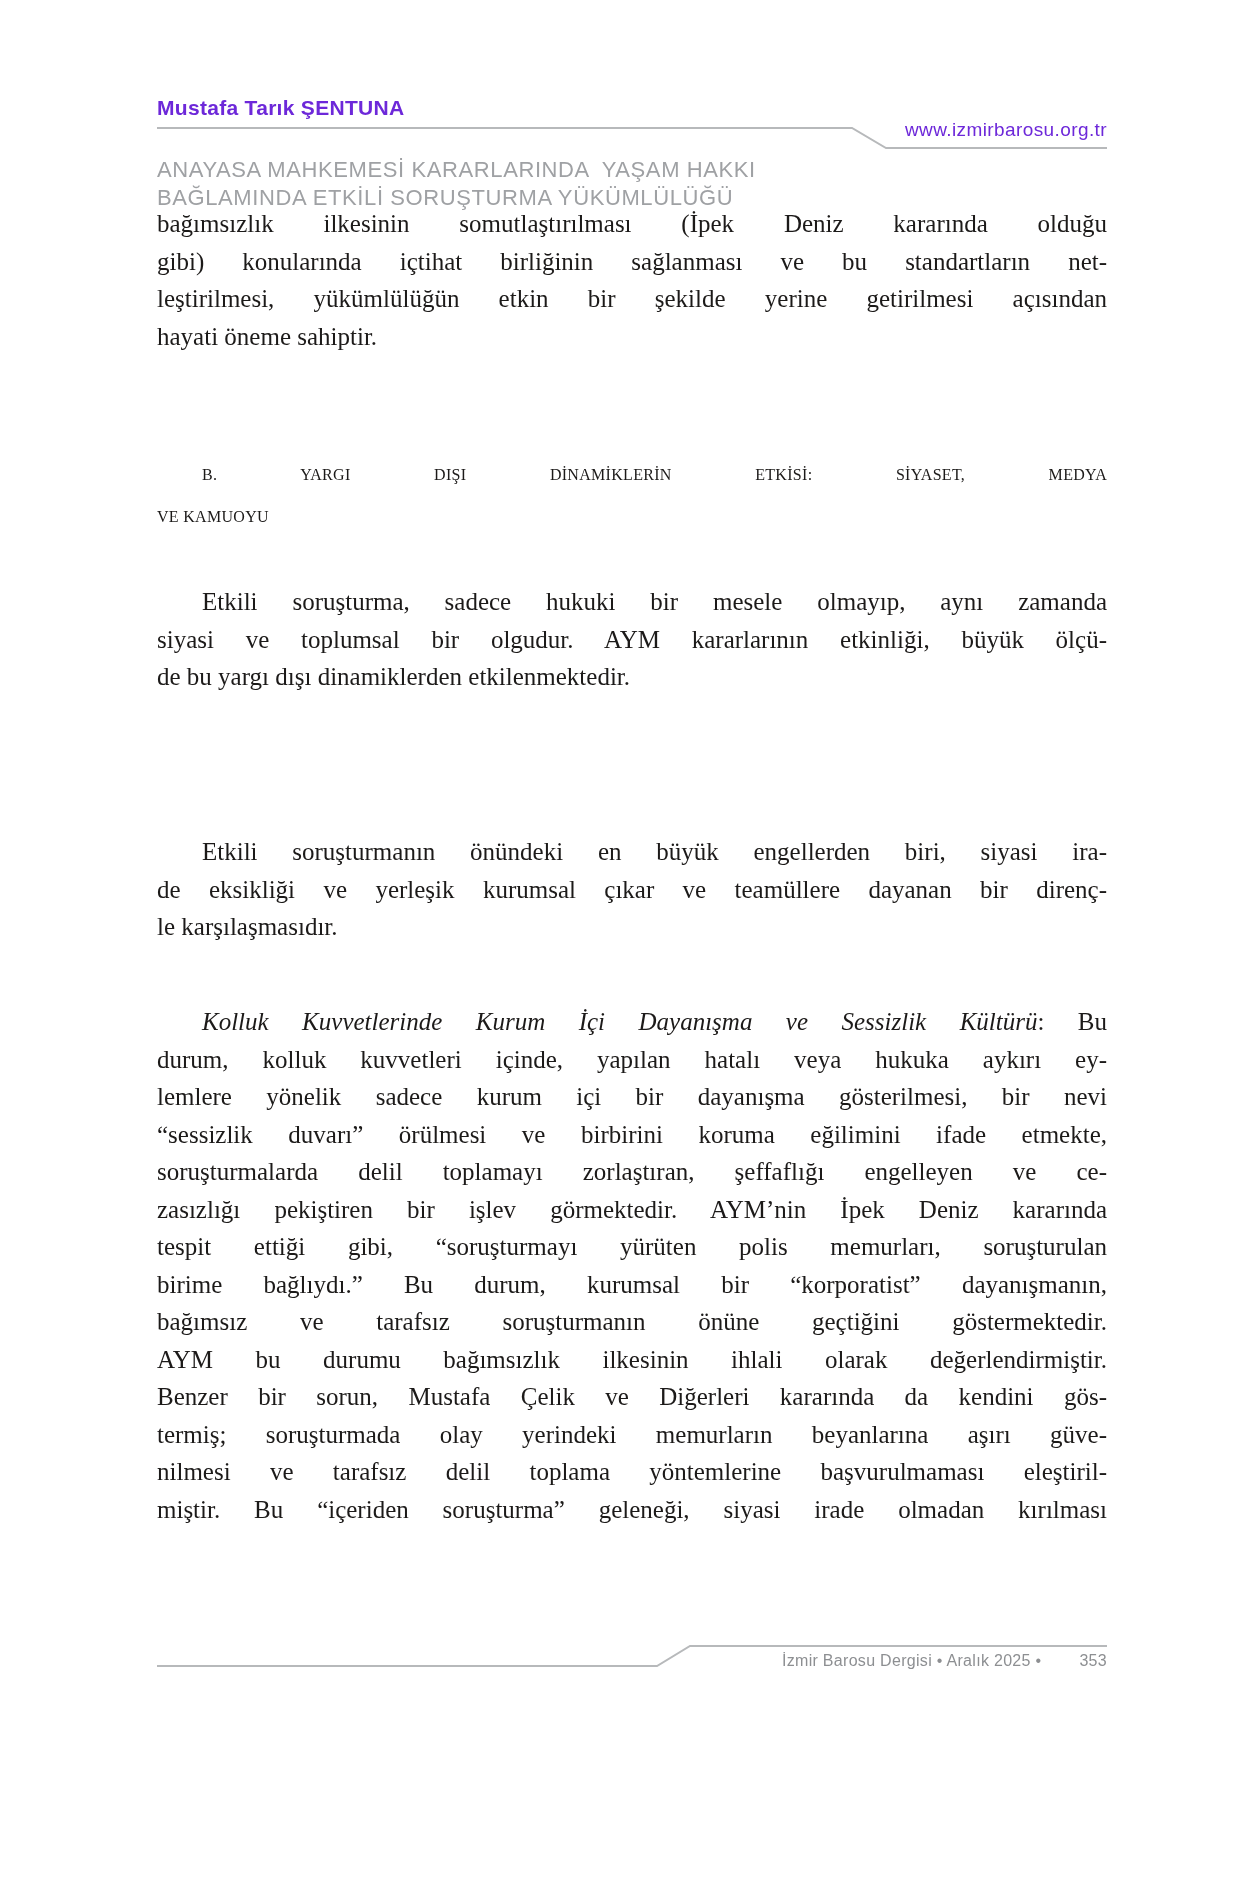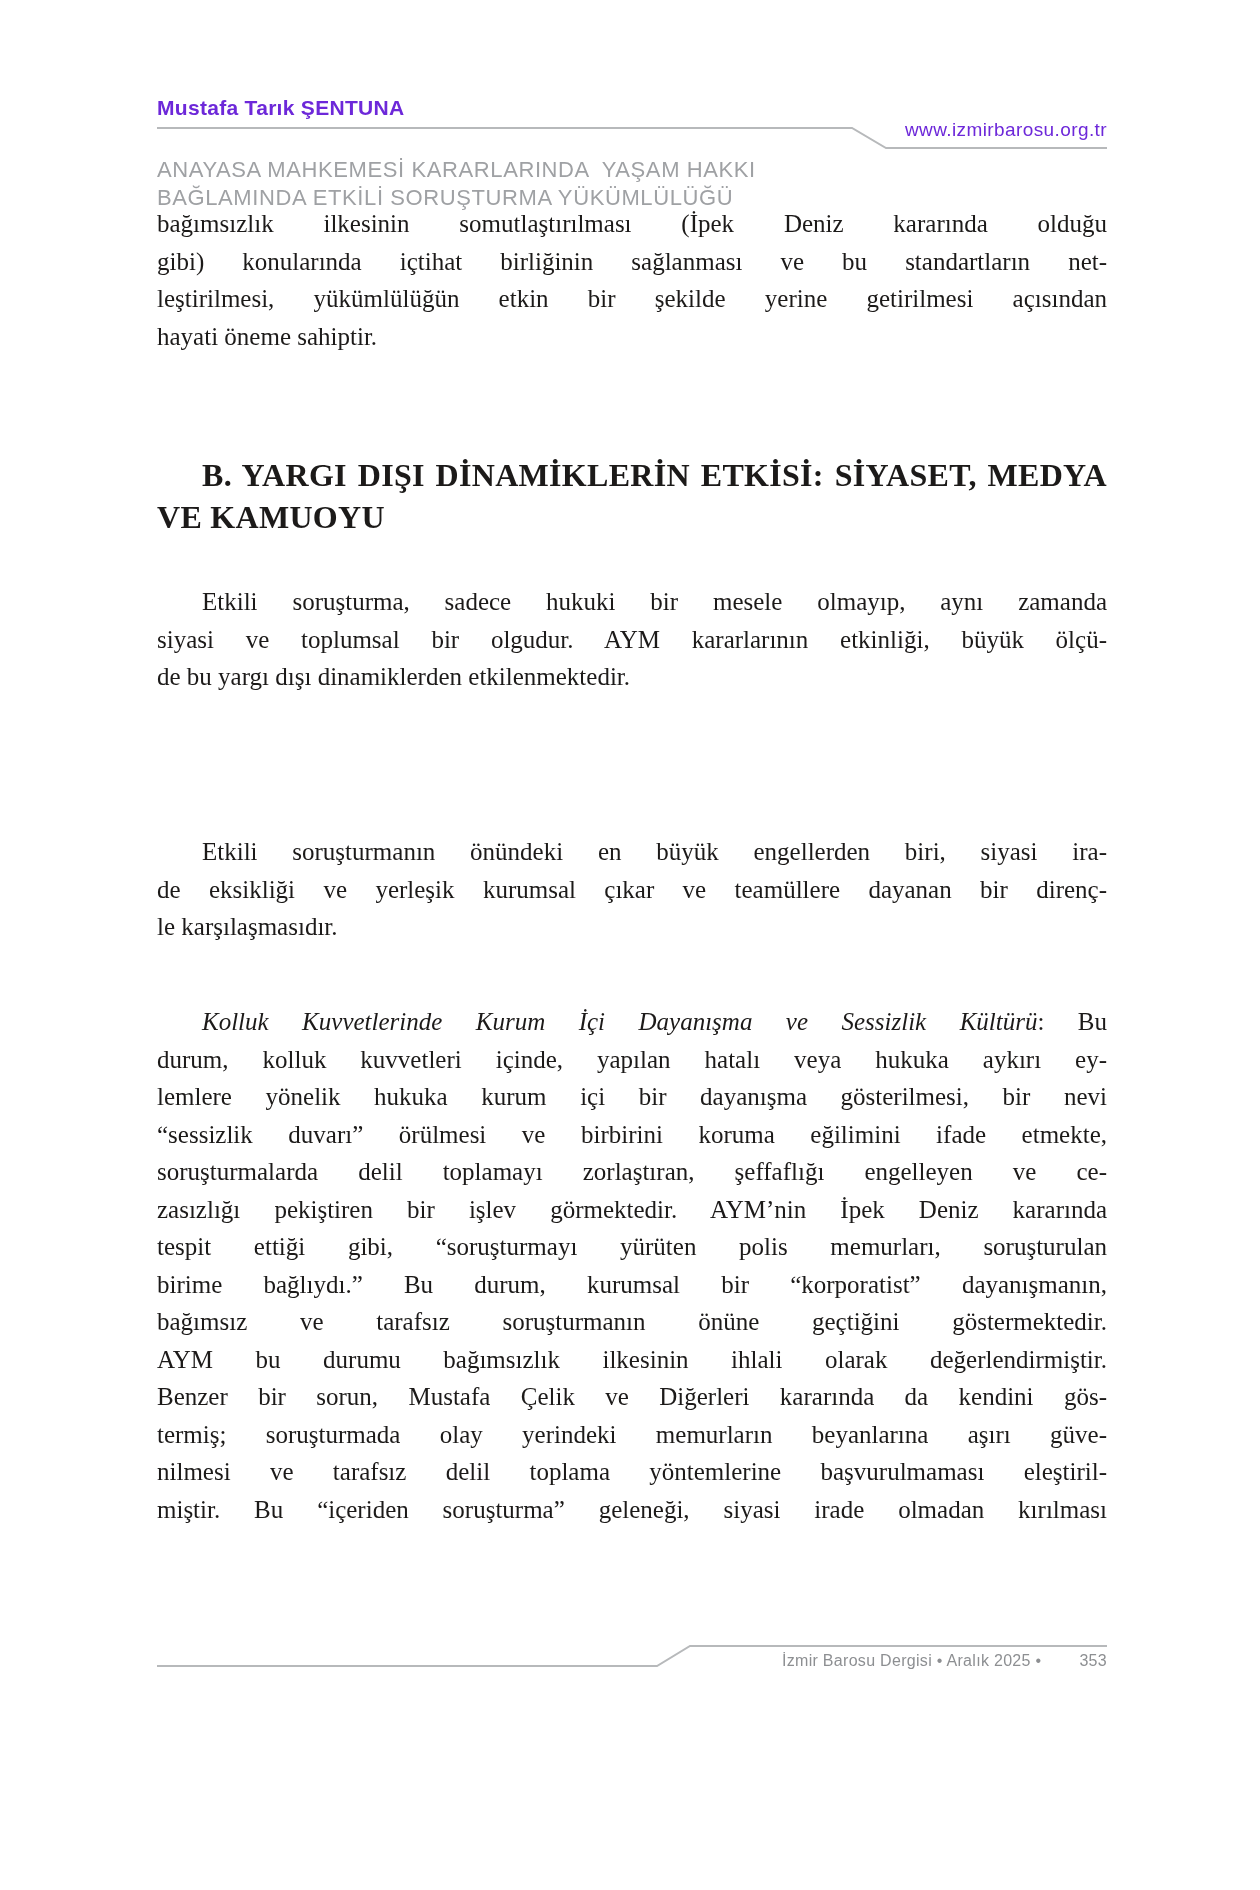--- a/index.html
+++ b/index.html
@@ -63,21 +63,21 @@
     color: #1c1a19;
   }
   .line {
     text-align: justify;
     text-align-last: justify;
   }
   .line.last { text-align-last: left; }
   .line.indent { text-indent: 45px; }
   .italic { font-style: italic; }
 
-  .heading-b { font-weight: bold; font-size: 32px; line-height: 42px; letter-spacing: 0.3px; }
+  .heading-b { font-weight: normal; font-size: 16px; line-height: 42px; letter-spacing: 0.3px; }
   .subheading { font-weight: bold; font-size: 26px; text-indent: 45px; }
 
   
   .footer-rule {
     position: absolute;
     left: 157px; top: 1638px;
     width: 950px; height: 36px;
   }
   .footer-text {
     position: absolute;
@@ -132,21 +132,21 @@
       <div class="line">de eksikliği ve yerleşik kurumsal çıkar ve teamüllere dayanan bir direnç-</div>
       <div class="line last">le karşılaşmasıdır.</div>
     </div>
 
   <div class="textblock" style="top:1003px;">
     <div class="line indent">
       <span class="italic">Kolluk Kuvvetlerinde Kurum İçi Dayanışma ve Sessizlik Kültürü</span><span>: Bu</span>
     </div>
     <div>
         <div class="line">durum, kolluk kuvvetleri içinde, yapılan hatalı veya hukuka aykırı ey-</div>
-        <div class="line">lemlere yönelik hukuka kurum içi bir dayanışma gösterilmesi, bir nevi</div>
+        <div class="line">lemlere yönelik sadece kurum içi bir dayanışma gösterilmesi, bir nevi</div>
         <div class="line">“sessizlik duvarı” örülmesi ve birbirini koruma eğilimini ifade etmekte,</div>
         <div class="line">soruşturmalarda delil toplamayı zorlaştıran, şeffaflığı engelleyen ve ce-</div>
         <div class="line">zasızlığı pekiştiren bir işlev görmektedir. AYM’nin İpek Deniz kararında</div>
         <div class="line">tespit ettiği gibi, “soruşturmayı yürüten polis memurları, soruşturulan</div>
         <div class="line">birime bağlıydı.” Bu durum, kurumsal bir “korporatist” dayanışmanın,</div>
         <div class="line">bağımsız ve tarafsız soruşturmanın önüne geçtiğini göstermektedir.</div>
         <div class="line">AYM bu durumu bağımsızlık ilkesinin ihlali olarak değerlendirmiştir.</div>
         <div class="line">Benzer bir sorun, Mustafa Çelik ve Diğerleri kararında da kendini gös-</div>
         <div class="line">termiş; soruşturmada olay yerindeki memurların beyanlarına aşırı güve-</div>
         <div class="line">nilmesi ve tarafsız delil toplama yöntemlerine başvurulmaması eleştiril-</div>

